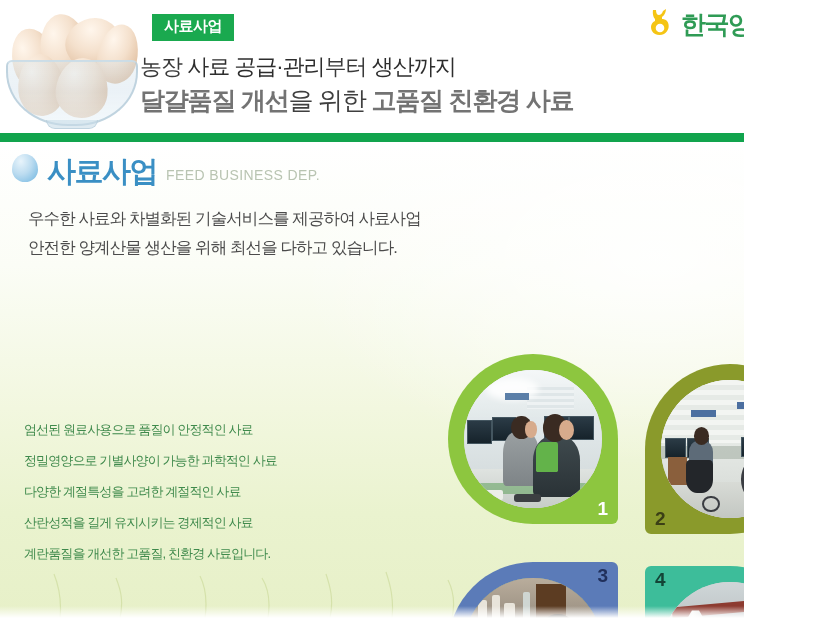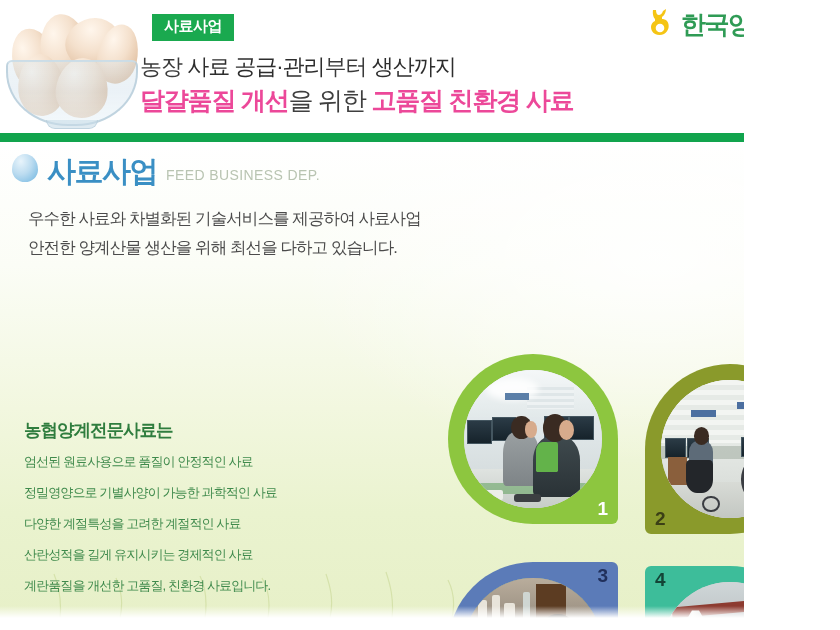--- a/index.html
+++ b/index.html
@@ -91,21 +91,21 @@
   .head-line1 b { font-weight: normal; color: #2d2d2d; }
   .head-line2 {
     position: absolute;
     left: 140px; top: 84px;
     font-size: 25px;
     font-weight: bold;
     color: #3a3a3a;
     letter-spacing: -1.2px;
     white-space: nowrap;
   }
-  .head-line2 .g { color: #ec4899; }
+  .head-line2 .g { color: #737373; }
   .head-line2 .d { color: #3f3f3f; font-weight: normal; }
 
   .logo {
     position: absolute;
     right: 18px; top: 8px;
     display: flex;
     gap: 6px;
   }
   .logo-mark {
     width: 26px; height: 30px;
@@ -373,21 +373,20 @@
       <span class="sec-title-en">FEED BUSINESS DEP.</span>
     </div>
 
     <div class="body-ko">
       <div>우수한 사료와 차별화된 기술서비스를 제공하여 사료사업</div>
       <div>안전한 양계산물 생산을 위해 최선을 다하고 있습니다.</div>
     </div>
 
 
     <div class="list-block">
-      <div class="list-head">농협양계전문사료는</div>
       <div class="list-item">엄선된 원료사용으로 품질이 안정적인 사료</div>
       <div class="list-item">정밀영양으로 기별사양이 가능한 과학적인 사료</div>
       <div class="list-item">다양한 계절특성을 고려한 계절적인 사료</div>
       <div class="list-item">산란성적을 길게 유지시키는 경제적인 사료</div>
       <div class="list-item">계란품질을 개선한 고품질, 친환경 사료입니다.</div>
     </div>
 
     <div class="photo p1">
       <div class="ring">
         <div class="inner">

